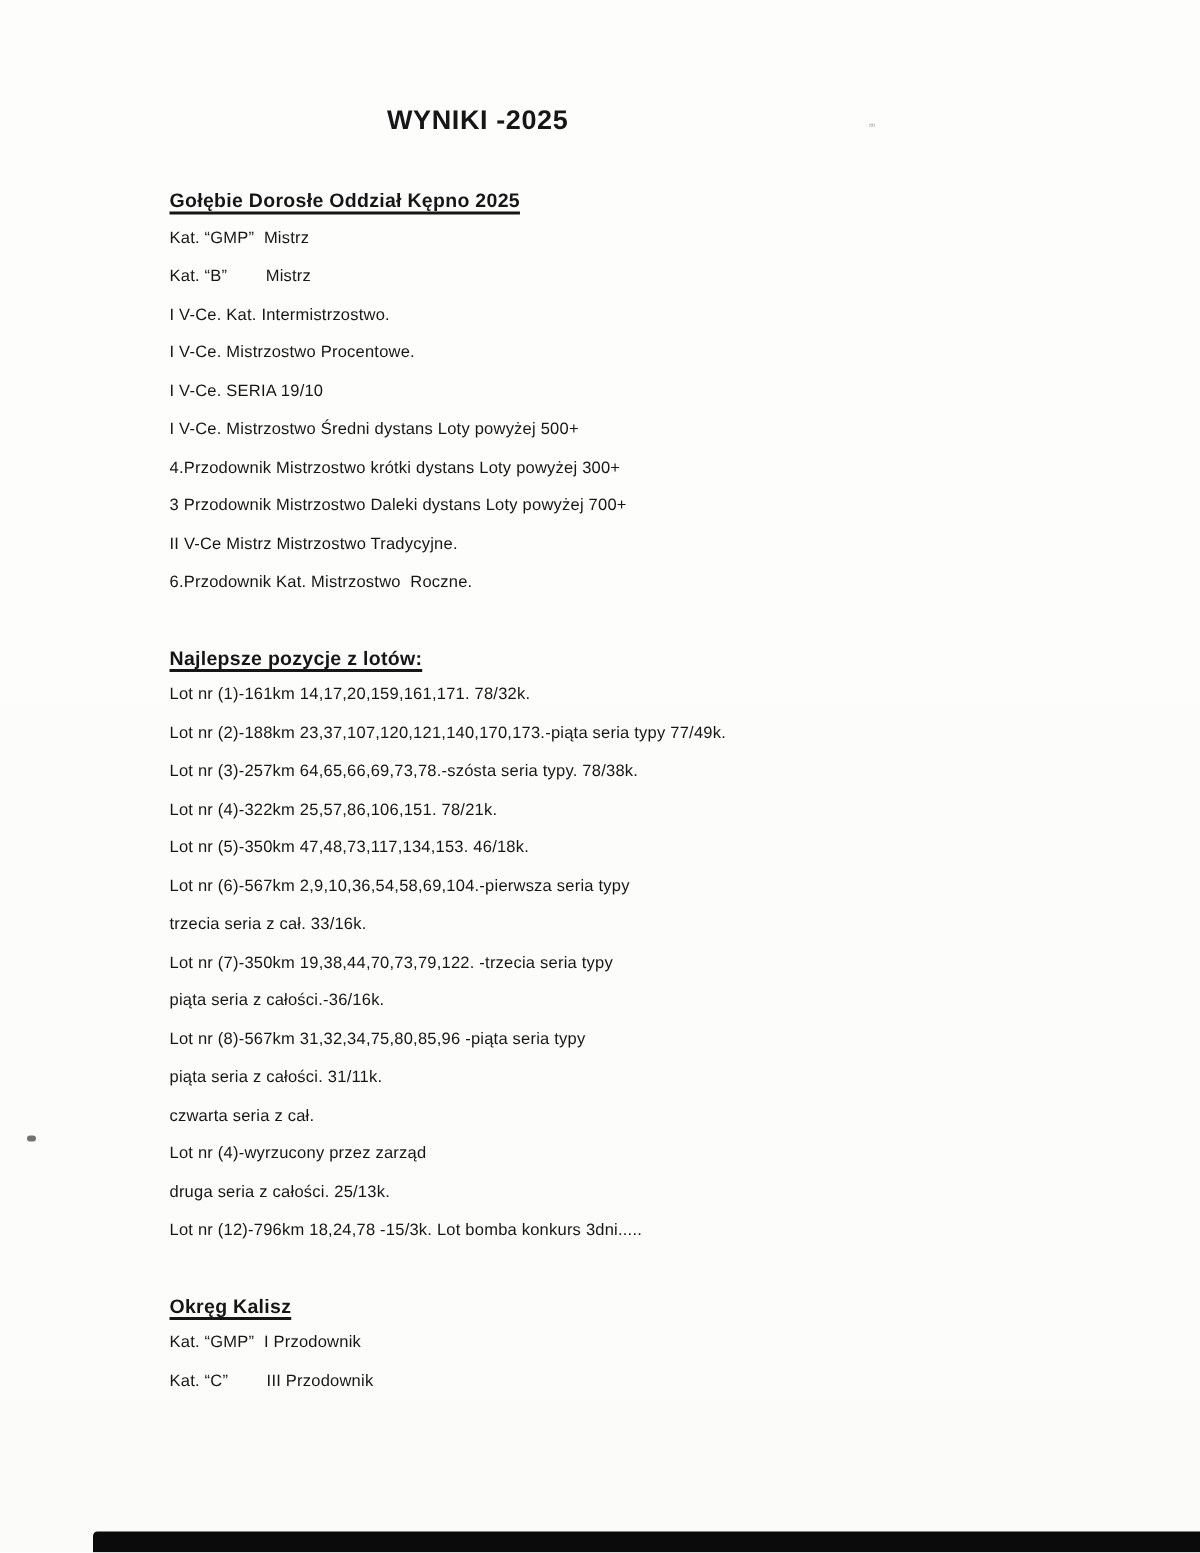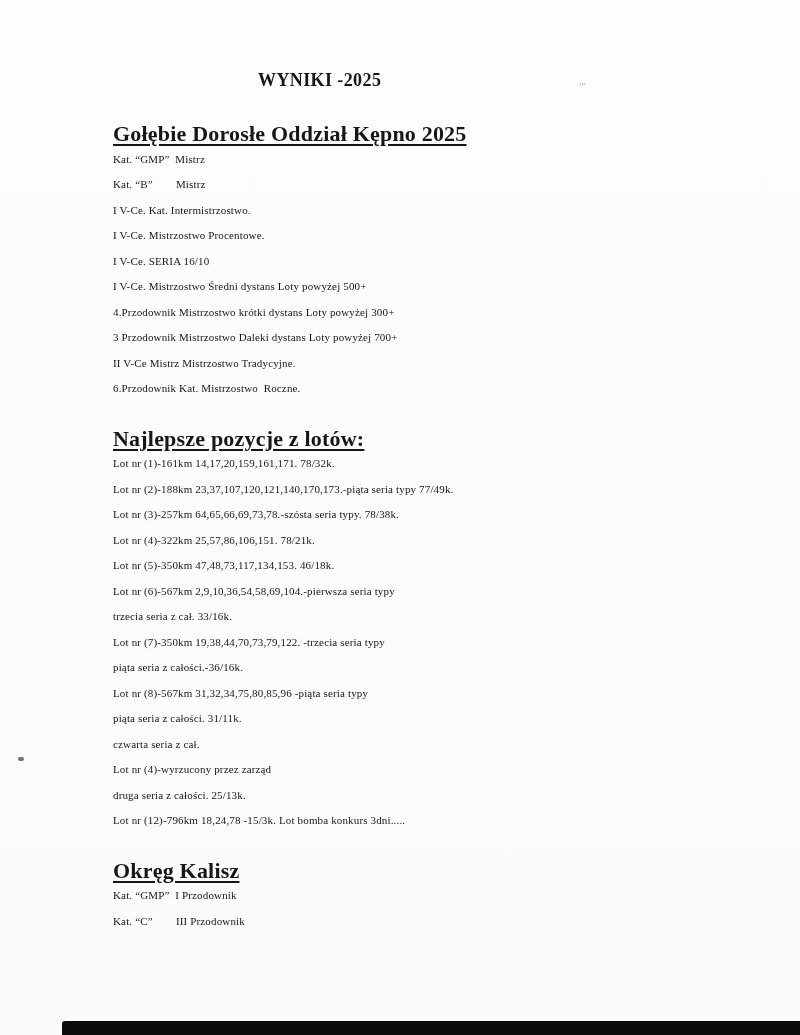--- a/index.html
+++ b/index.html
@@ -6,21 +6,21 @@
     margin: 0;
     padding: 0;
     background: #ffffff;
   }
   .sheet {
     position: relative;
     width: 800px;
     height: 1035px;
     background: linear-gradient(180deg, #fdfdfc 0%, #fcfcfb 60%, #fbfbfa 100%);
     overflow: hidden;
-    font-family: Liberation Serif, serif;
+    font-family: Liberation Sans, sans-serif;
     color: #161616;
   }
   .content {
     position: absolute;
     left: 113px;
     top: 0;
     right: 36px;
   }
   .doc-title {
     margin: 0;
@@ -32,21 +32,21 @@
     line-height: 25px;
   }
   .section {
     margin-top: 24px;
   }
   .section.first {
     margin-top: 28px;
   }
   .section-heading {
     margin: 0;
-    font-size: 22px;
+    font-size: 13px;
     font-weight: bold;
     text-decoration: underline;
     text-decoration-thickness: 1.5px;
     text-underline-offset: 3px;
     line-height: 25.5px;
     letter-spacing: 0.2px;
   }
   .line {
     font-size: 11px;
     line-height: 25.5px;
@@ -96,21 +96,21 @@
 
     <h1 class="doc-title">WYNIKI -2025</h1>
     <span class="scan-squiggle"></span>
 
     <section class="section first">
       <h2 class="section-heading">Gołębie Dorosłe Oddział Kępno 2025</h2>
       <div class="line">Kat. “GMP”  Mistrz</div>
         <div class="line">Kat. “B”        Mistrz</div>
         <div class="line">I V-Ce. Kat. Intermistrzostwo.</div>
         <div class="line">I V-Ce. Mistrzostwo Procentowe.</div>
-        <div class="line">I V-Ce. SERIA 16/10</div>
+        <div class="line">I V-Ce. SERIA 19/10</div>
         <div class="line">I V-Ce. Mistrzostwo Średni dystans Loty powyżej 500+</div>
         <div class="line">4.Przodownik Mistrzostwo krótki dystans Loty powyżej 300+</div>
         <div class="line">3 Przodownik Mistrzostwo Daleki dystans Loty powyżej 700+</div>
         <div class="line">II V-Ce Mistrz Mistrzostwo Tradycyjne.</div>
         <div class="line">6.Przodownik Kat. Mistrzostwo  Roczne.</div>
     </section>
 
     <section class="section">
       <h2 class="section-heading">Najlepsze pozycje z lotów:</h2>
       <div class="line">Lot nr (1)-161km 14,17,20,159,161,171. 78/32k.</div>

